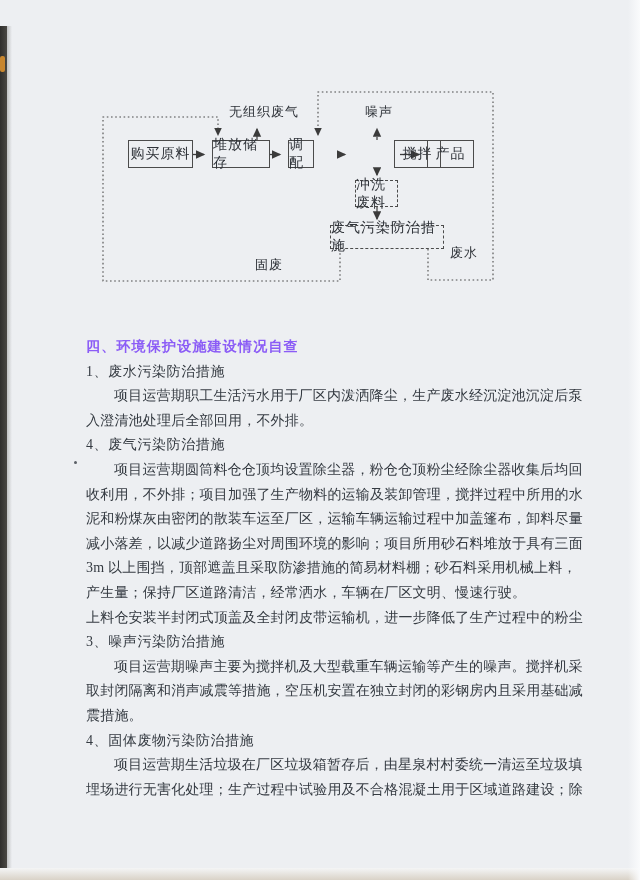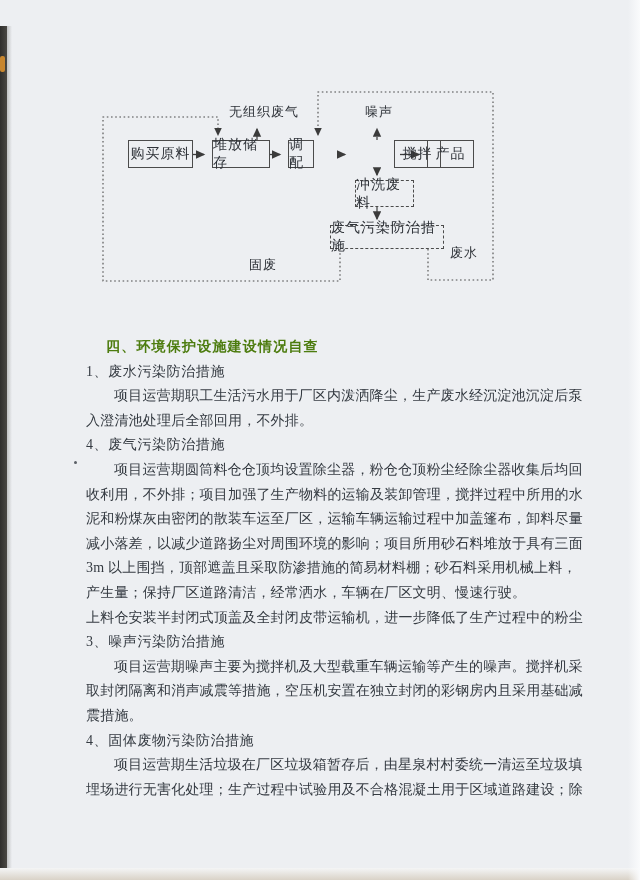--- a/index.html
+++ b/index.html
@@ -25,21 +25,21 @@
   .flowchart{position:absolute;left:0;top:0;width:640px;height:310px;}
   .flowchart svg{position:absolute;left:0;top:0;}
   .fbox{position:absolute;border:1px solid #4b4b4b;display:flex;align-items:center;justify-content:center;
     font-size:14px;letter-spacing:1px;color:#2e3238;background:transparent;box-sizing:border-box;}
   .fbox.dashed{border-style:dashed;}
   .flabel{position:absolute;font-size:13px;letter-spacing:1px;color:#2e3238;white-space:nowrap;}
 
   
   .doc{position:absolute;left:86px;top:335px;width:475px;font-size:14px;line-height:24.6px;}
   .doc div{white-space:nowrap;}
-  .doc .title{font-weight:bold;letter-spacing:1.2px;color:#4d7c0f;margin-left:20px;}
+  .doc .title{font-weight:bold;letter-spacing:1.2px;color:#8b5cf6;}
   .doc .heading{letter-spacing:0.6px;}
   .doc .ind{text-indent:28px;}
   .doc .pline{letter-spacing:0.2px;}
 </style>
 </head>
 <body>
 
 <div class="edge-left"></div>
 <div class="edge-left-fade"></div>
 <div class="speck-orange"></div>
@@ -71,26 +71,26 @@
     <path d="M340,249 L340,281 L103,281 L103,117 L218,117 L218,135" fill="none" stroke="#4a4a4a" stroke-width="1.1" stroke-dasharray="1.6,2.6" marker-end="url(#ah)"></path>
 
     <path d="M428,249 L428,280 L493,280 L493,92 L318,92 L318,135" fill="none" stroke="#4a4a4a" stroke-width="1.1" stroke-dasharray="1.6,2.6" marker-end="url(#ah)"></path>
   </svg>
 
   <div class="fbox" style="left:128px;top:140px;width:65px;height:28px;">购买原料</div>
   <div class="fbox" style="left:212px;top:140px;width:58px;height:28px;">堆放储存</div>
   <div class="fbox" style="left:288px;top:140px;width:26px;height:28px;">调配</div>
   <div class="fbox" style="left:353px;top:140px;width:47px;height:28px;margin-left:41px;">搅拌</div>
   <div class="fbox" style="left:427px;top:140px;width:47px;height:28px;">产品</div>
-  <div class="fbox dashed" style="left:355px;top:180px;width:59px;height:27px;">冲洗废料</div>
+  <div class="fbox dashed" style="left:355px;top:180px;width:43px;height:27px;">冲洗废料</div>
   <div class="fbox dashed" style="left:330px;top:225px;width:114px;height:24px;">废气污染防治措施</div>
 
   <div class="flabel" style="left:229px;top:103px;">无组织废气</div>
   <div class="flabel" style="left:365px;top:103px;">噪声</div>
-  <div class="flabel" style="left:249px;top:256px;">固废</div>
+  <div class="flabel" style="left:255px;top:256px;">固废</div>
   <div class="flabel" style="left:450px;top:244px;">废水</div>
 </div>
 
 <div class="doc">
   <div class="title">四、环境保护设施建设情况自查</div>
 
   <div class="heading">1、废水污染防治措施</div>
   <div class="pline ind">项目运营期职工生活污水用于厂区内泼洒降尘，生产废水经沉淀池沉淀后泵</div>
   <div class="pline">入澄清池处理后全部回用，不外排。</div>
 

